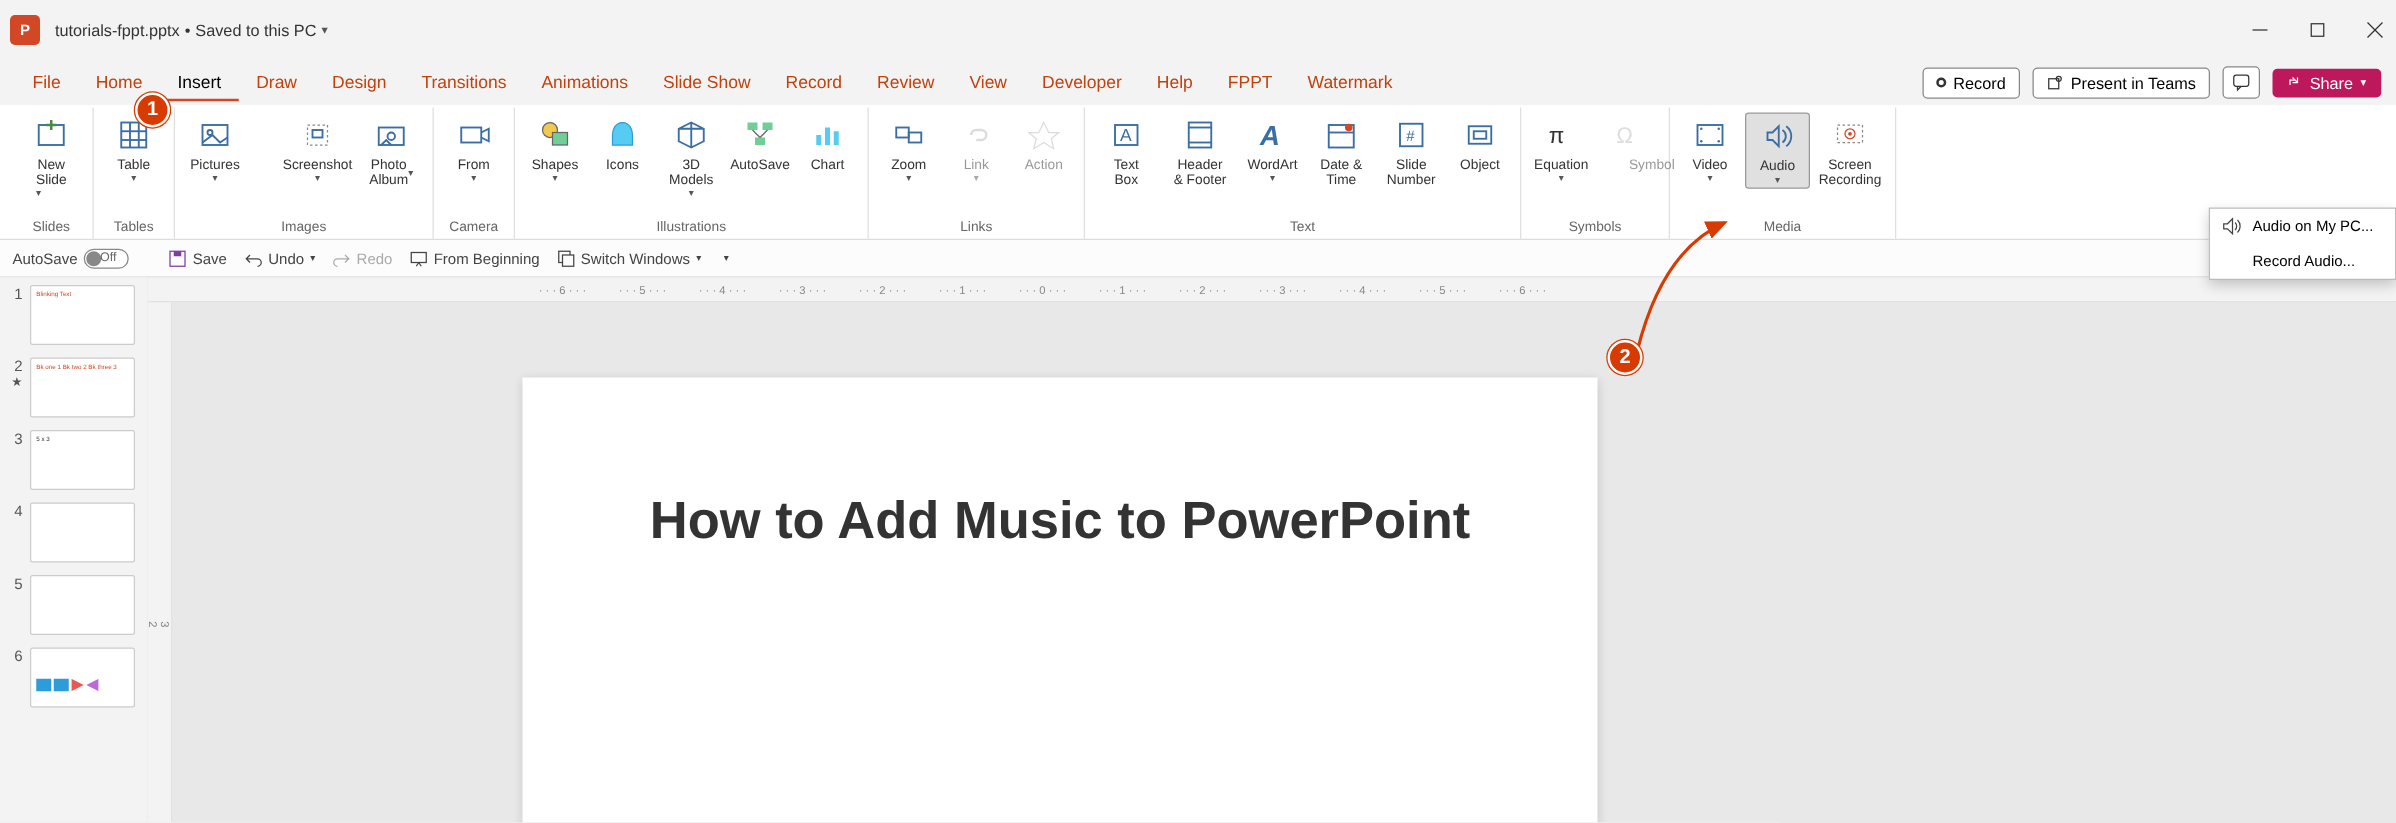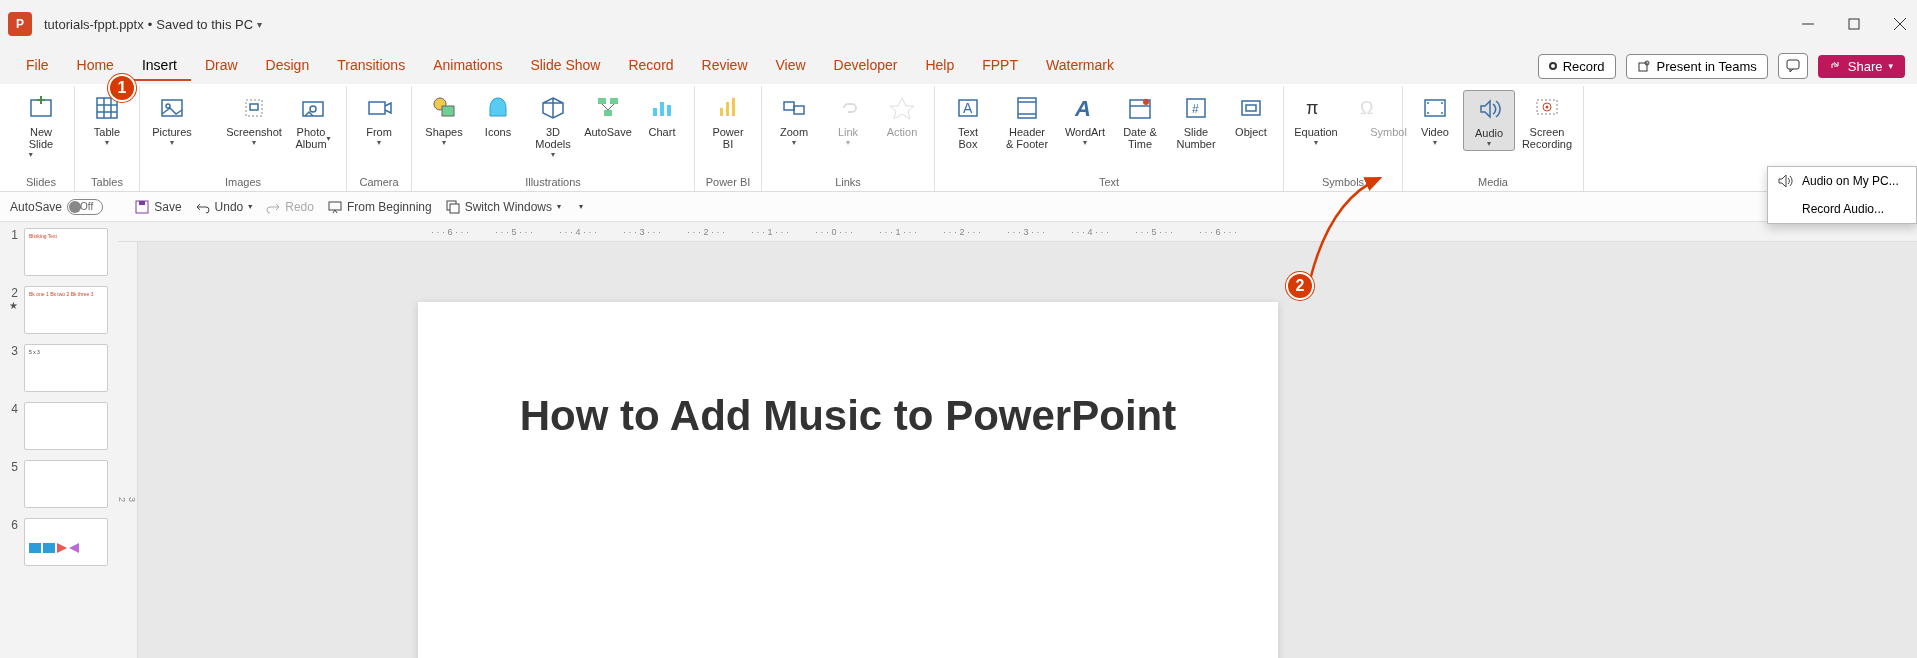--- a/index.html
+++ b/index.html
@@ -304,37 +304,20 @@
           </div>
           <div style="display: flex; flex-direction: column; align-items: center;">
             <div class="ribbon-label" style="white-space: pre-line;">Chart</div>
           </div>
         </div>
       </div>
       <div class="ribbon-group-label">Illustrations</div>
     </div>
     <div class="ribbon-group">
       <div class="ribbon-group-items">
-        <div class="ribbon-btn" style="width: 54px;">
-          <div class="ribbon-icon">
-            <svg width="28" height="28">
-              <rect x="6" y="14" width="3" height="8" fill="#f2c94c"></rect>
-              <rect x="12" y="8" width="3" height="14" fill="#f2c94c"></rect>
-              <rect x="18" y="4" width="3" height="18" fill="#f2c94c"></rect>
-            </svg>
-          </div>
-          <div style="display: flex; flex-direction: column; align-items: center;">
-            <div class="ribbon-label" style="white-space: pre-line;">Power<br>BI</div>
-          </div>
-        </div>
-      </div>
-      <div class="ribbon-group-label">Power BI</div>
-    </div>
-    <div class="ribbon-group">
-      <div class="ribbon-group-items">
         <div class="ribbon-btn">
           <div class="ribbon-icon">
             <svg width="28" height="28">
               <rect x="4" y="8" width="10" height="8" stroke="#3a6ea5" fill="none" stroke-width="1.5"></rect>
               <rect x="14" y="12" width="10" height="8" stroke="#3a6ea5" fill="none" stroke-width="1.5"></rect>
             </svg>
           </div>
           <div style="display: flex; flex-direction: column; align-items: center;">
             <div class="ribbon-label" style="white-space: pre-line;">Zoom</div>
             <span class="ribbon-chevron">▾</span>

